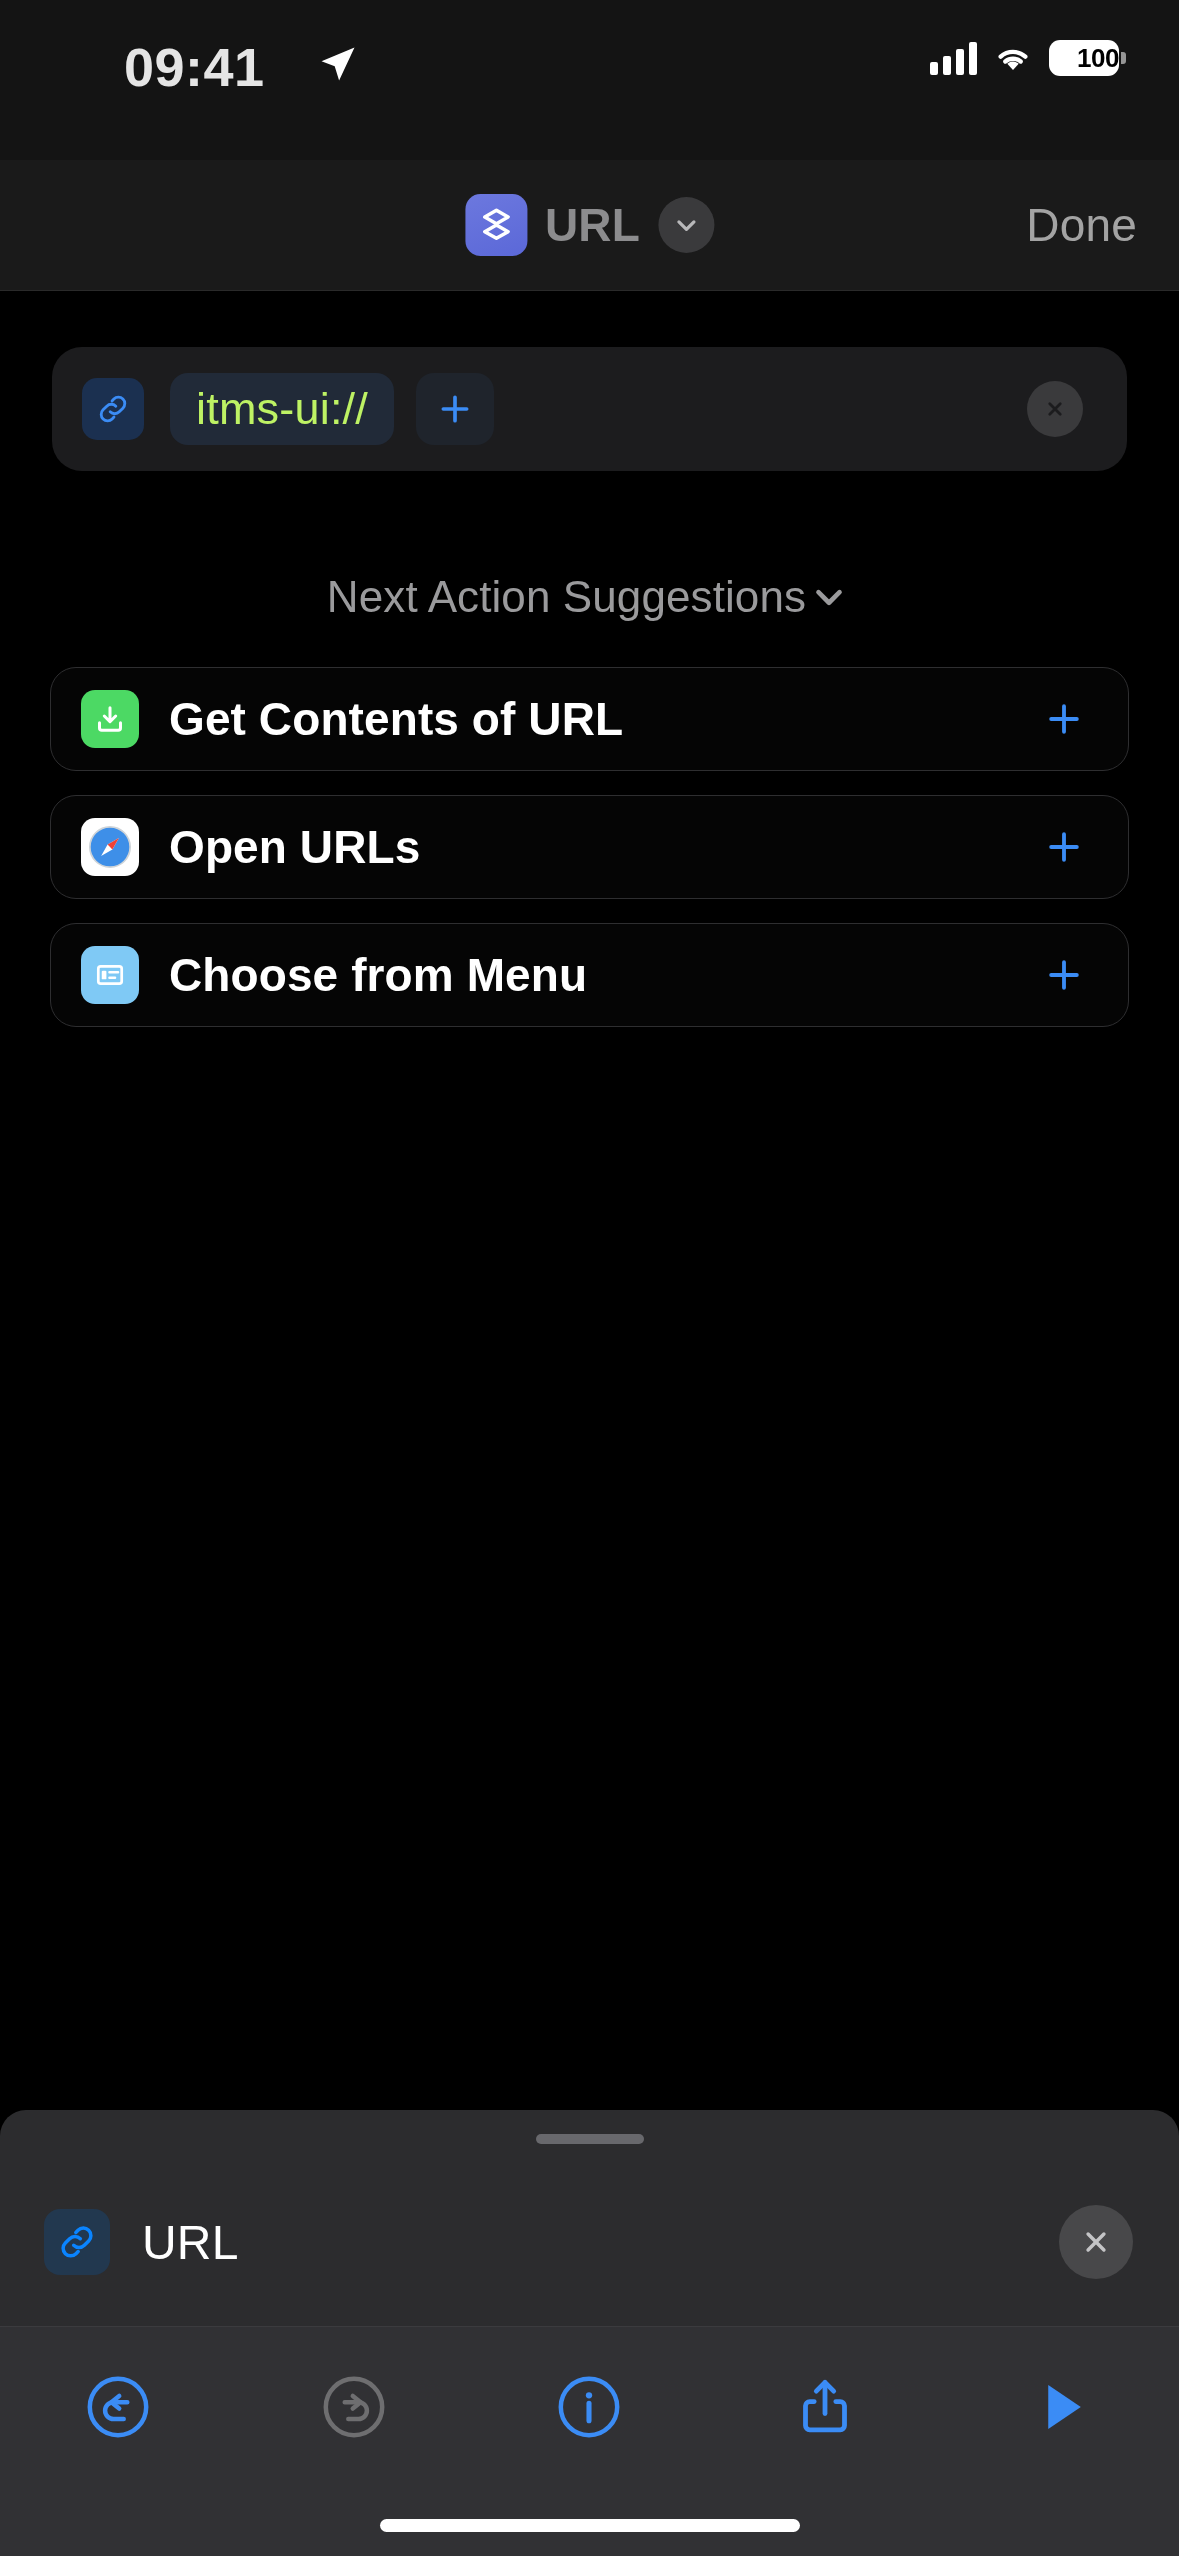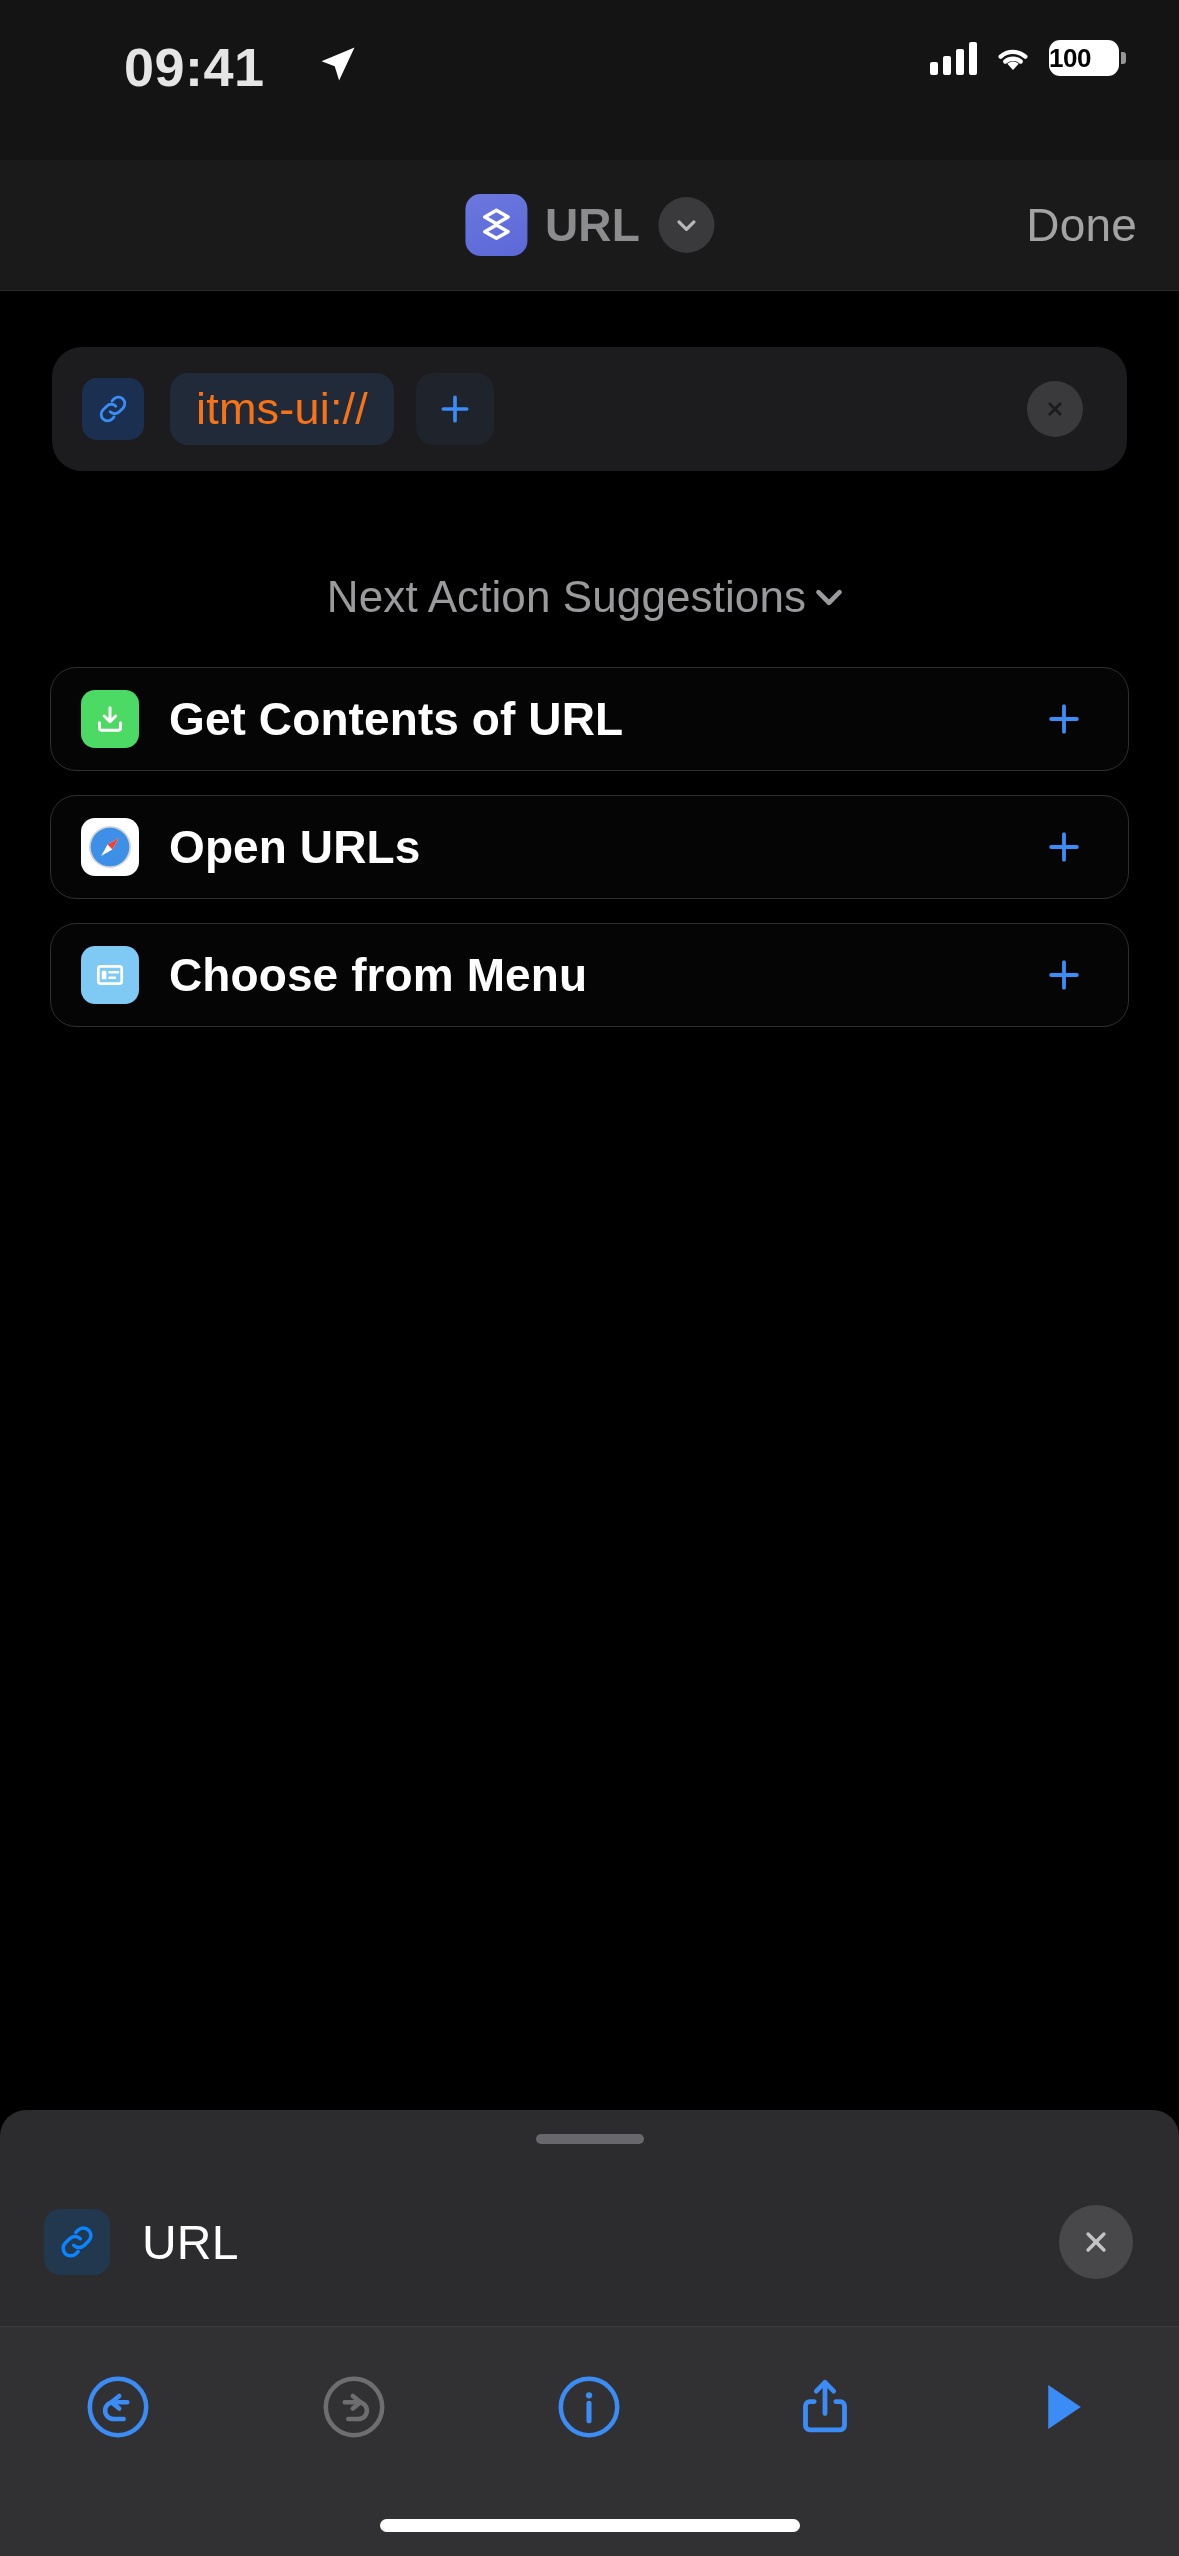--- a/index.html
+++ b/index.html
@@ -28,21 +28,21 @@
   }
   .sig{ display:flex; align-items:flex-end; gap:5px; height:34px;}
   .sig i{ display:block; width:8px; background:#fff; border-radius:2px; }
   .sig i:nth-child(1){height:13px}
   .sig i:nth-child(2){height:19px}
   .sig i:nth-child(3){height:26px}
   .sig i:nth-child(4){height:33px}
   .wifi{ width:40px; height:34px; }
   .batt{
     position:relative; width:70px; height:36px; background:#fff;
-    border-radius:11px; display:flex; align-items:center; justify-content:flex-start;
+    border-radius:11px; display:flex; align-items:center; justify-content:flex-end;
   }
   .batt span{ font-size:26px; font-weight:700; color:#000; letter-spacing:-0.5px; }
   .batt:after{
     content:""; position:absolute; right:-7px; top:12px; width:5px; height:12px;
     background:#fff; border-radius:0 3px 3px 0; opacity:.55;
   }
 
   
   .navbar{
     position:absolute; top:160px; left:0; width:1179px; height:131px;
@@ -76,21 +76,21 @@
     background:#1C1C1E; border-radius:30px;
     display:flex; align-items:center; padding:0 30px;
   }
   .link-tile{
     width:62px; height:62px; border-radius:15px; background:#1B3050;
     display:flex; align-items:center; justify-content:center; flex:none;
   }
   .url-pill{
     margin-left:26px; height:72px; padding:0 26px; border-radius:18px;
     background:#212A38; display:flex; align-items:center;
-    font-size:45px; color:#f97316; font-weight:400; letter-spacing:0.2px;
+    font-size:45px; color:#bef264; font-weight:400; letter-spacing:0.2px;
   }
   .plus-pill{
     margin-left:22px; width:78px; height:72px; border-radius:18px;
     background:#1F242C; display:flex; align-items:center; justify-content:center;
     flex:none;
   }
   .clear-btn{
     position:absolute; right:44px; top:50%; transform:translateY(-50%);
     width:56px; height:56px; border-radius:50%; background:#3A3A3C;
     display:flex; align-items:center; justify-content:center;

